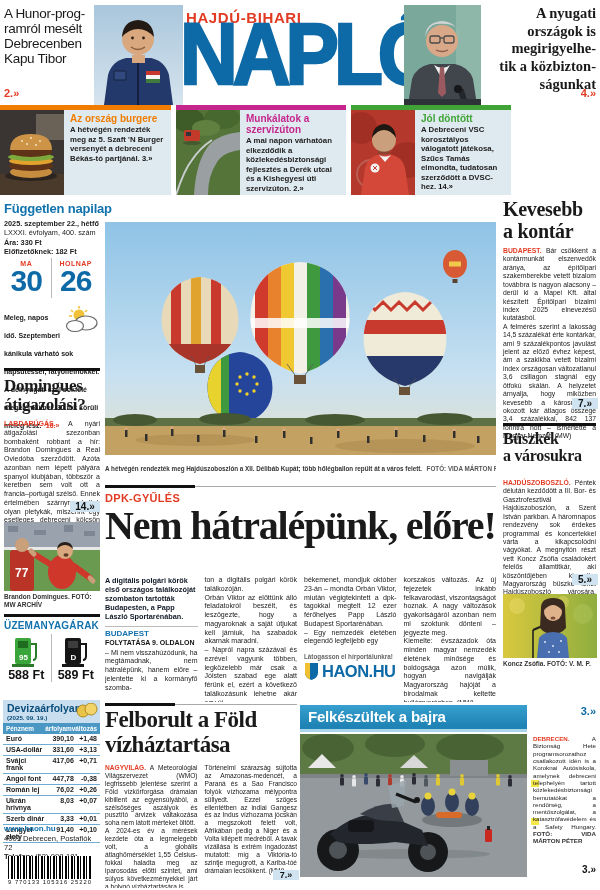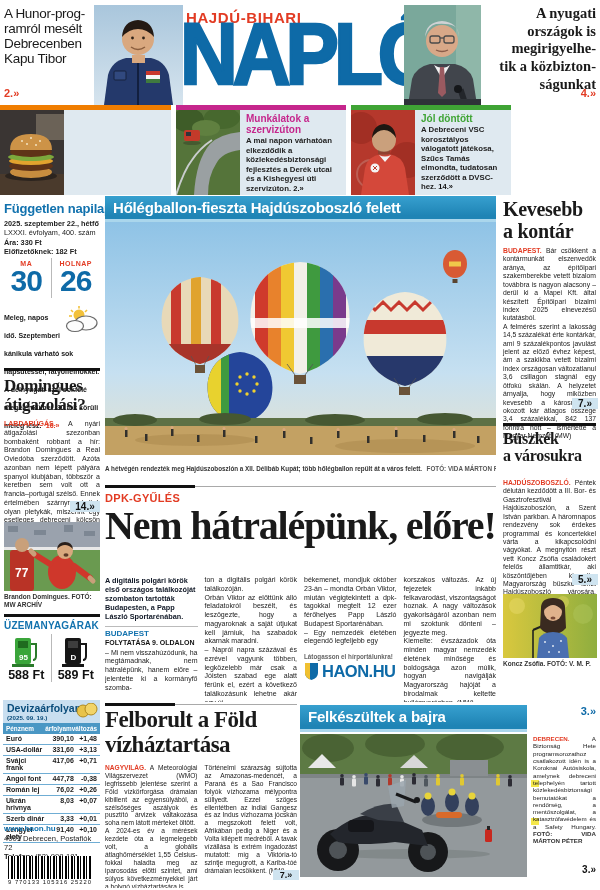--- a/index.html
+++ b/index.html
@@ -134,20 +134,24 @@
         <ellipse cx="31" cy="51" rx="22" ry="4" fill="#e2a32e"></ellipse>
         <ellipse cx="31" cy="47" rx="23" ry="4" fill="#7ca83c"></ellipse>
         <ellipse cx="31" cy="42" rx="21" ry="5" fill="#5f3317"></ellipse>
         <path d="M10,40 Q10,24 31,24 Q52,24 52,40 Z" fill="#cd9347"></path>
         <circle cx="22" cy="31" r="1" fill="#f3e3c0"></circle>
           <circle cx="31" cy="28" r="1" fill="#f3e3c0"></circle>
           <circle cx="40" cy="31" r="1" fill="#f3e3c0"></circle>
           <circle cx="27" cy="34" r="1" fill="#f3e3c0"></circle>
           <circle cx="36" cy="35" r="1" fill="#f3e3c0"></circle>
       </svg>
+      <div class="teaser-body">
+        <div class="teaser-title" style="color:#f07d00;">Az ország burgere</div>
+        <div class="teaser-text"><span>A hétvégén rendezték meg az 5. Szaft 'N Burger versenyét a debreceni Békás-tó partjánál.</span> <span class="teaser-page">3.»</span></div>
+      </div>
     </div>
   </div>
 
   <div class="abs" style="left:176px;top:105px;width:170px;">
     <div class="teaser-bar" style="background:#c5268c;"></div>
     <div class="teaser">
       <svg class="teaser-img" width="64" height="85" viewBox="0 0 64 85">
         <rect width="64" height="85" fill="#55743a"></rect>
         <ellipse cx="12" cy="10" rx="16" ry="12" fill="#3e5c28"></ellipse>
         <ellipse cx="46" cy="8" rx="18" ry="11" fill="#47682e"></ellipse>
@@ -339,21 +343,20 @@
   <div class="abs contact" style="left:4px;top:824px;width:96px;">
     <div style="color:#1272ae;font-weight:800;font-size:8px;">www.haon.hu</div>
     <div>4001 Debrecen, Postafiók 72</div>
     <div><span style="font-weight:700;">Telefon:</span> <span>(52) 998-181</span></div>
   </div>
   <div class="abs" style="left:8px;top:856px;width:84px;">
     <div class="barcode"></div>
     <div class="bc-num">9 770133 105316 25220</div>
   </div>
 
-  <div class="abs banner" style="left:105px;top:196px;width:383px;height:23px;">Hőlégballon-fieszta Hajdúszoboszló felett</div>
 
   <svg class="abs" style="left:105px;top:222px;" width="391" height="233" viewBox="0 0 391 233">
     <defs>
       <linearGradient id="skyG" x1="0" y1="0" x2="0" y2="1">
         <stop offset="0" stop-color="#8fc3e6"></stop>
           <stop offset=".65" stop-color="#c6e0f1"></stop>
           <stop offset="1" stop-color="#e6e2cf"></stop>
       </linearGradient>
       <clipPath id="bigB">
           <path d="M195,40 C230,42 248,70 244,104 C240,130 218,146 195,152 C172,146 150,130 146,104 C142,70 160,42 195,40 Z"></path>

